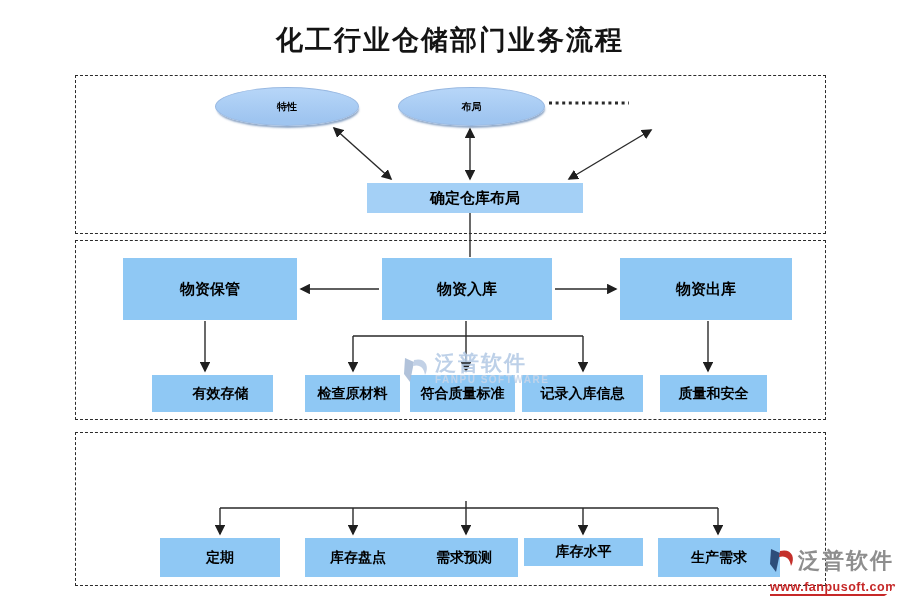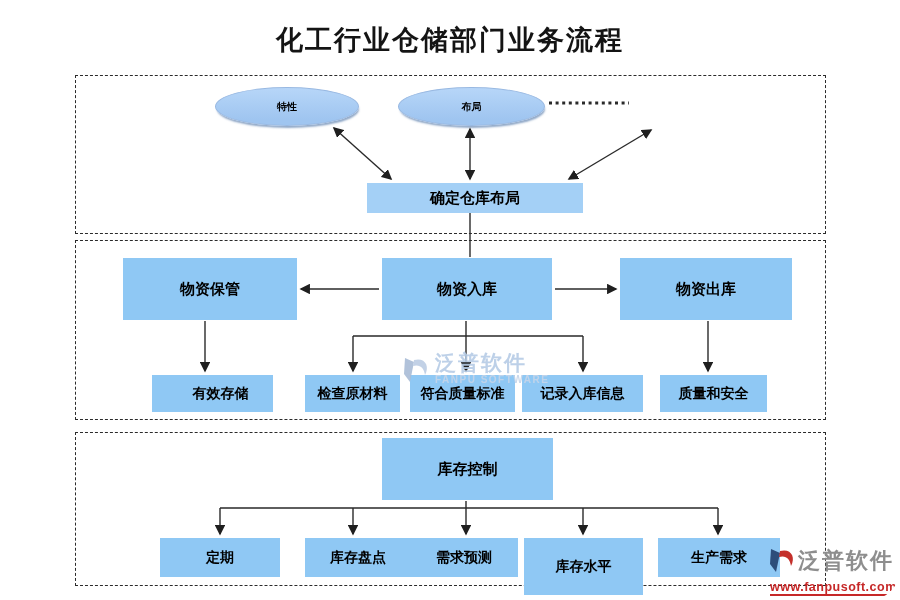--- a/index.html
+++ b/index.html
@@ -73,25 +73,24 @@
 
   <div class="node bigbox" style="left:123px;top:258px;width:174px;height:62px;">物资保管</div>
   <div class="node bigbox" style="left:382px;top:258px;width:170px;height:62px;">物资入库</div>
   <div class="node bigbox" style="left:620px;top:258px;width:172px;height:62px;">物资出库</div>
   <div class="node smallbox" style="left:152px;top:375px;width:105px;height:37px;padding-left:16px;">有效存储</div>
   <div class="node smallbox" style="left:305px;top:375px;width:95px;height:37px;">检查原材料</div>
   <div class="node smallbox" style="left:410px;top:375px;width:105px;height:37px;">符合质量标准</div>
   <div class="node smallbox" style="left:522px;top:375px;width:121px;height:37px;">记录入库信息</div>
   <div class="node smallbox" style="left:660px;top:375px;width:107px;height:37px;">质量和安全</div>
 
-  <div class="node bigbox" style="left:382px;top:438px;width:171px;height:62px;">库存控制</div>
   <div class="node smallbox" style="left:160px;top:538px;width:120px;height:39px;">定期</div>
   <div class="node smallbox" style="left:305px;top:538px;width:106px;height:39px;">库存盘点</div>
   <div class="node smallbox" style="left:410px;top:538px;width:108px;height:39px;">需求预测</div>
-  <div class="node smallbox" style="left:524px;top:538px;width:119px;height:57px;text-align:right;">库存水平</div>
+  <div class="node smallbox" style="left:524px;top:538px;width:119px;height:28px;text-align:right;">库存水平</div>
   <div class="node smallbox" style="left:658px;top:538px;width:122px;height:39px;">生产需求</div>
 
   <div class="wm-center">
     <svg width="30" height="36" viewBox="0 0 30 36">
       <path d="M4,6 L13,10 L9,30 L3,22 Z" fill="#a9bcd6"></path>
       <path d="M13,8 C24,5 29,14 24,23 C23,16 19,12 12,14 Z" fill="#bccde4"></path>
     </svg>
     <div class="wm-txt">
       <div class="wm-brand">泛普软件</div>
       <div class="wm-sub">FANPU SOFTWARE</div>

